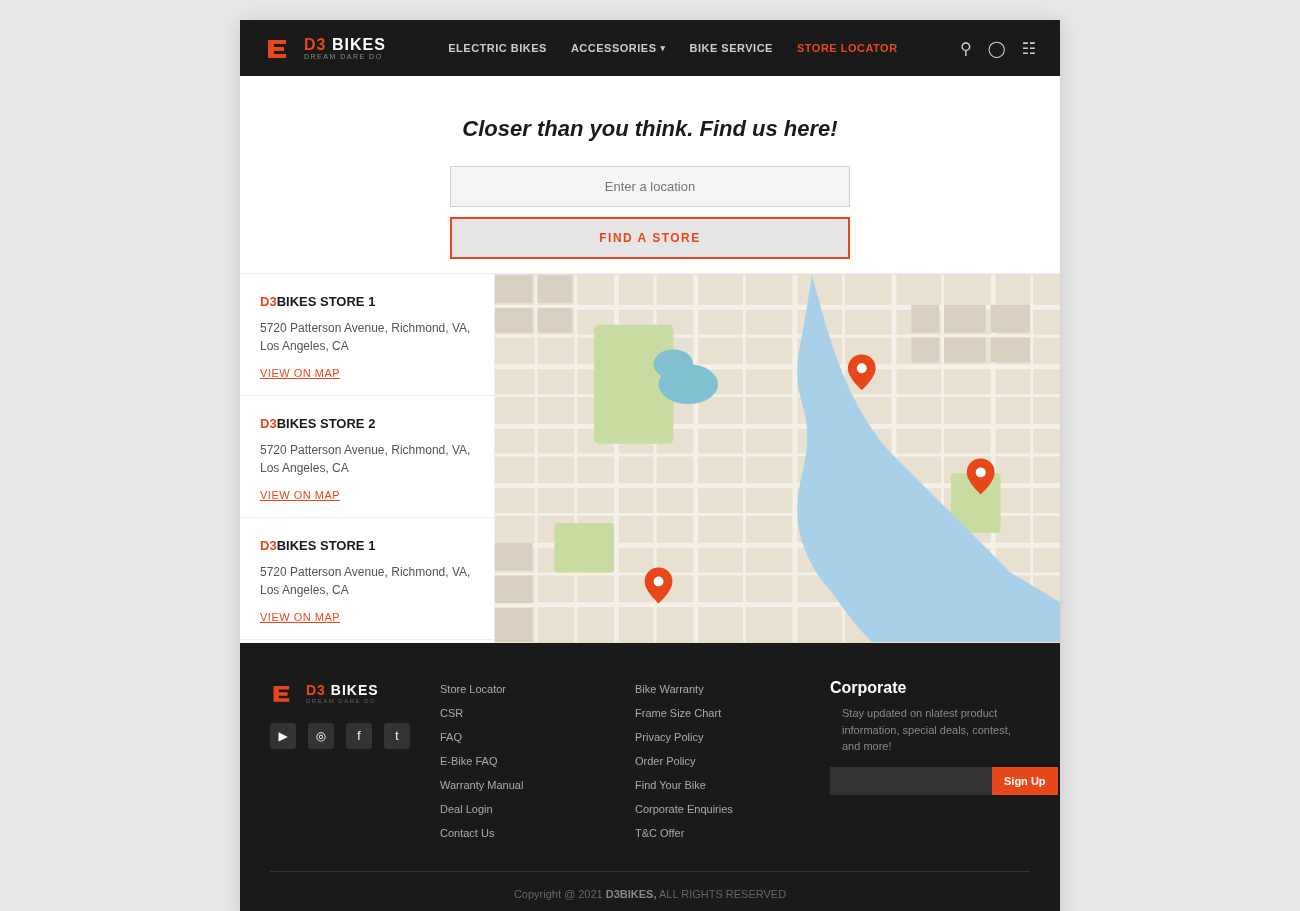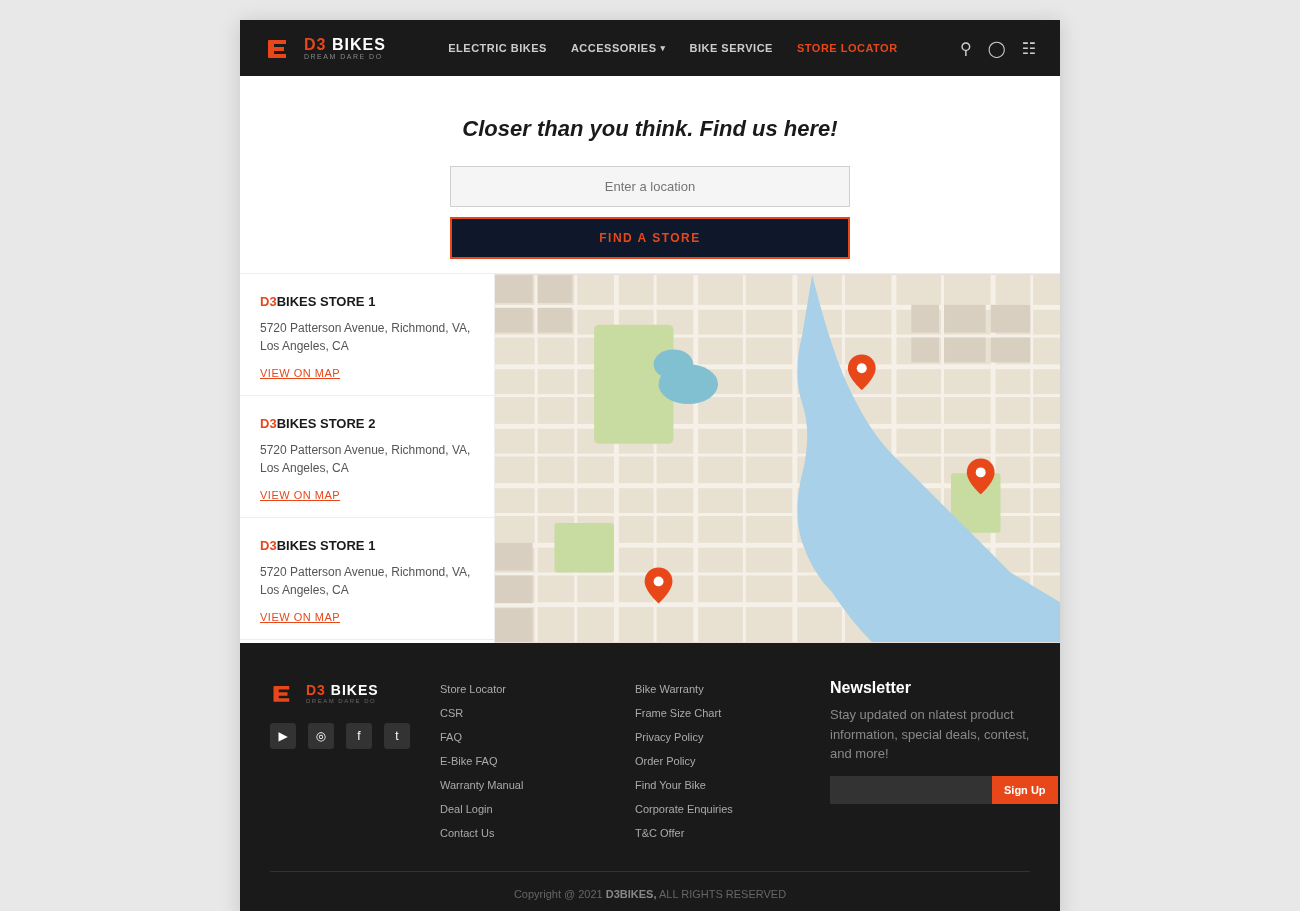--- a/index.html
+++ b/index.html
@@ -114,21 +114,21 @@
       background: #f5f5f5;
       font-size: 13px;
       color: #999;
       outline: none;
       margin-bottom: 10px;
       text-align: center;
     }
     .find-store-btn {
       width: 100%;
       padding: 12px 16px;
-      background: #0f172a;
+      background: #e5e5e5;
       border: 2px solid #e8471a;
       color: #e8471a;
       font-size: 12px;
       font-weight: 700;
       letter-spacing: 1.5px;
       text-transform: uppercase;
       cursor: pointer;
     }
 
     
@@ -268,24 +268,25 @@
       width: 200px;
       flex-shrink: 0;
     }
     .newsletter-title {
       font-size: 16px;
       font-weight: 700;
       color: #fff;
       margin-bottom: 8px;
     }
     .newsletter-desc {
-      font-size: 13px;
+      font-size: 11px;
       color: #888;
       line-height: 1.5;
       margin-bottom: 12px;
+      margin-left: 12px;
     }
     .newsletter-form {
       display: flex;
       gap: 0;
     }
     .newsletter-input {
       flex: 1;
       padding: 8px 10px;
       background: #333;
       border: none;
@@ -515,21 +516,21 @@
           <li><a>Frame Size Chart</a></li>
           <li><a>Privacy Policy</a></li>
           <li><a>Order Policy</a></li>
           <li><a>Find Your Bike</a></li>
           <li><a>Corporate Enquiries</a></li>
           <li><a>T&amp;C Offer</a></li>
         </ul>
       </div>
 
       <div class="footer-newsletter-col">
-        <div class="newsletter-title">Newsletter</div>
+        <div class="newsletter-title">Corporate</div>
         <div class="newsletter-desc">Stay updated on nlatest product information, special deals, contest, and more!</div>
         <div class="newsletter-form">
           <input class="newsletter-input" type="email" style="">
           <button class="newsletter-btn">Sign Up</button>
         </div>
       </div>
 
     </div>
 
     <div class="footer-bottom">

